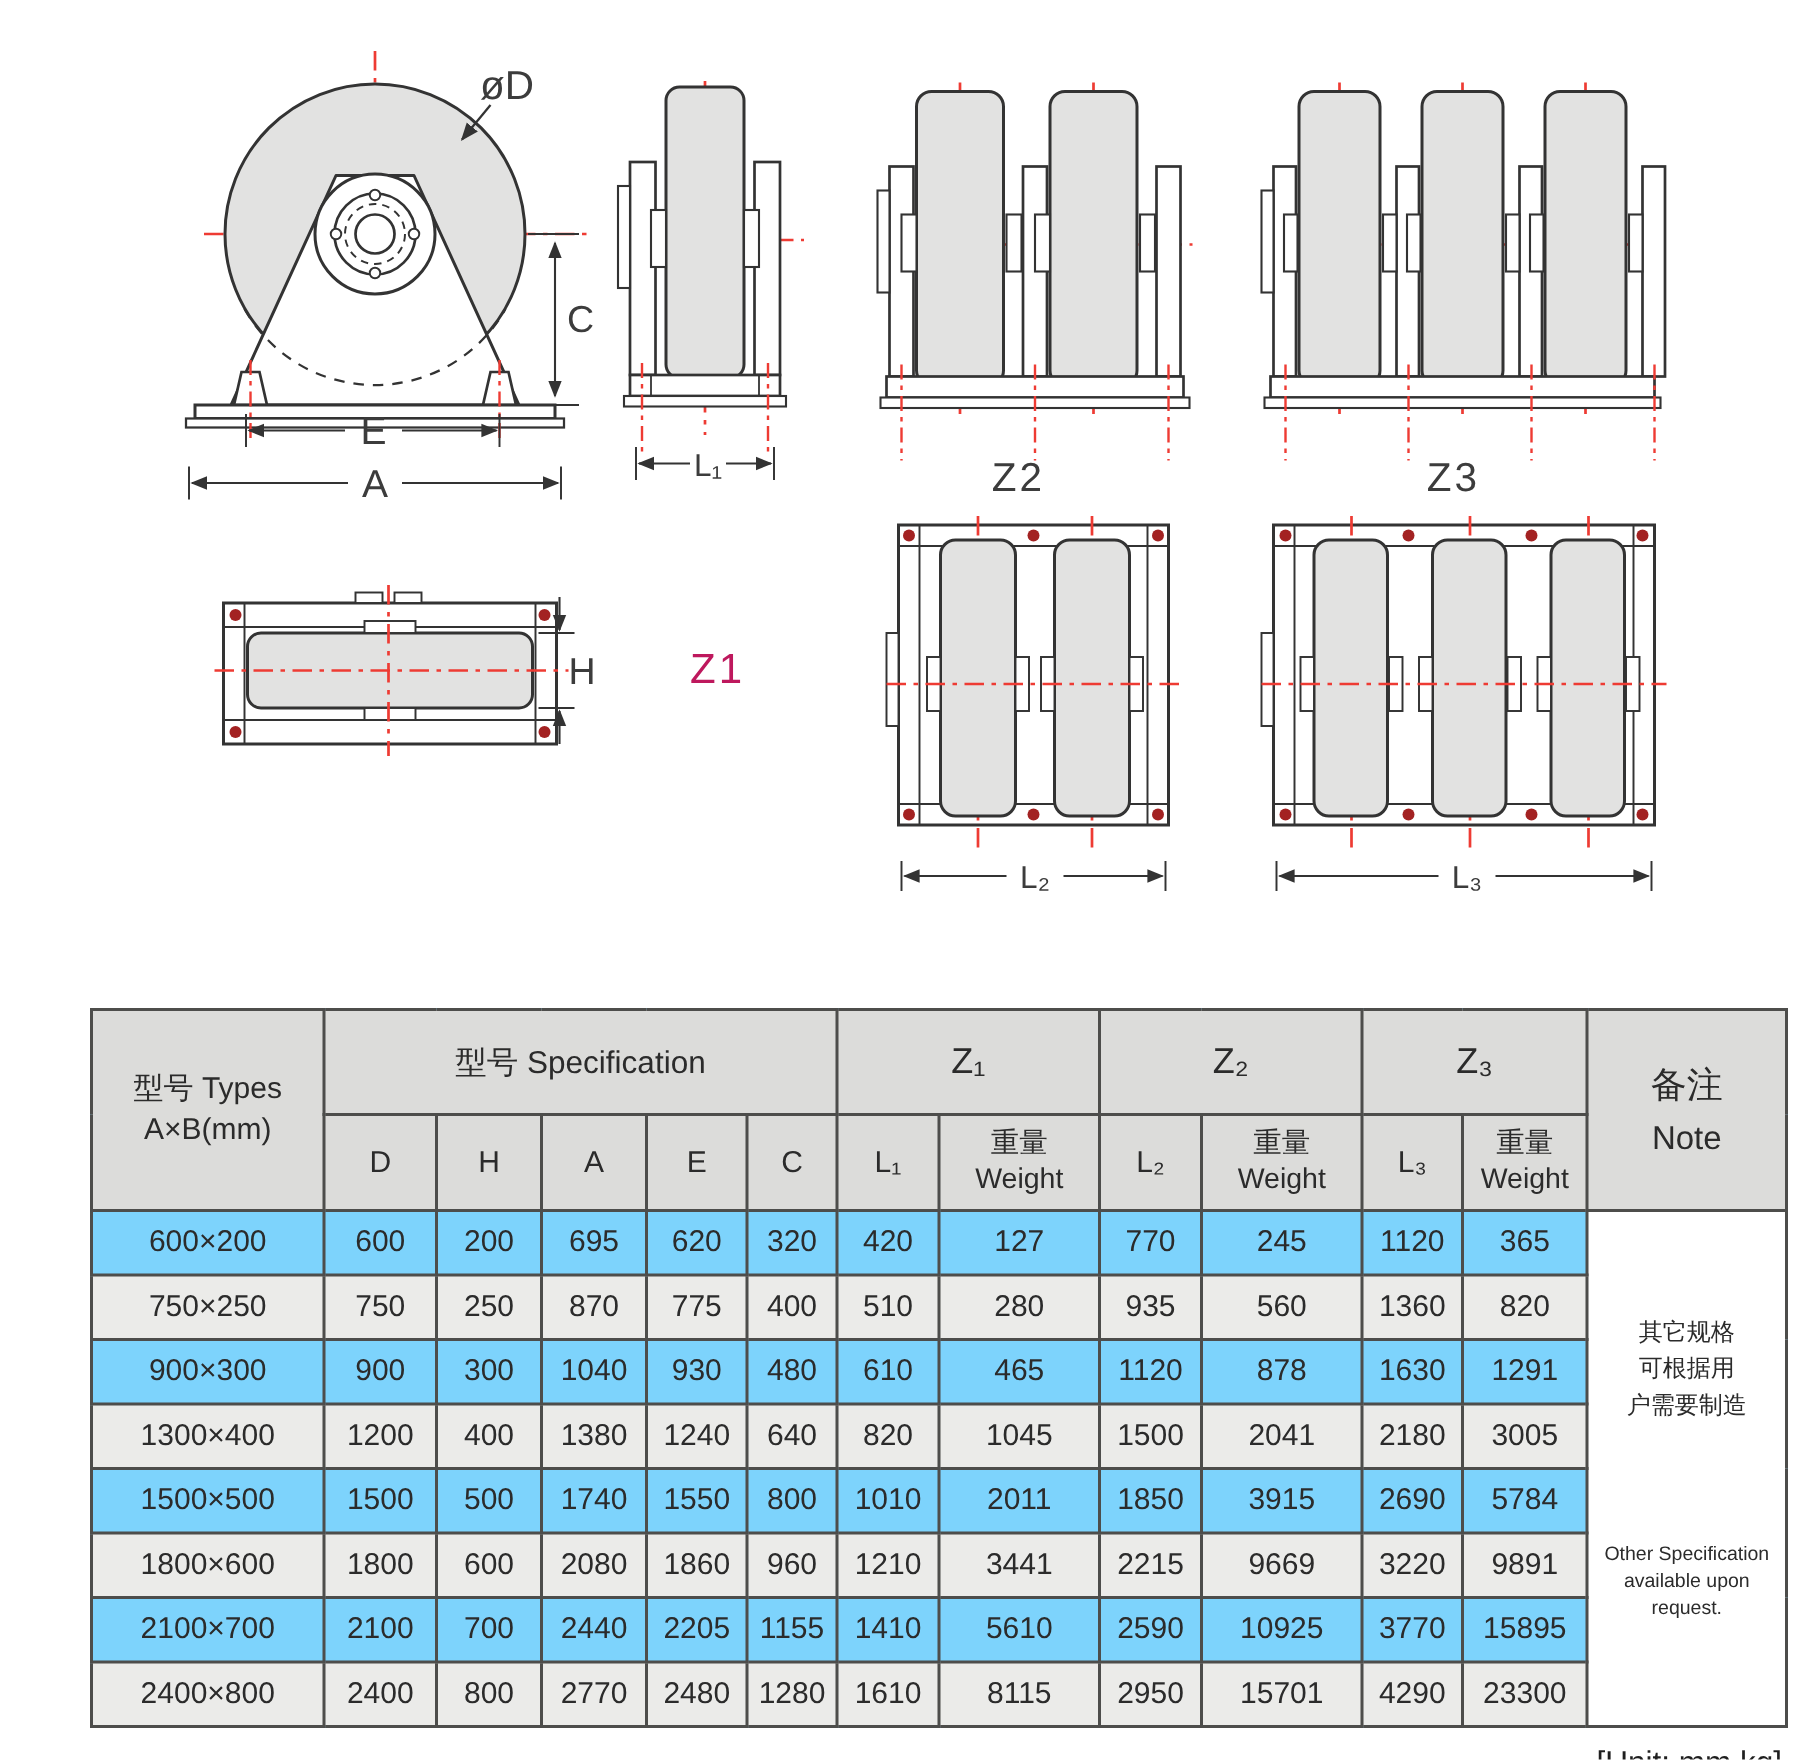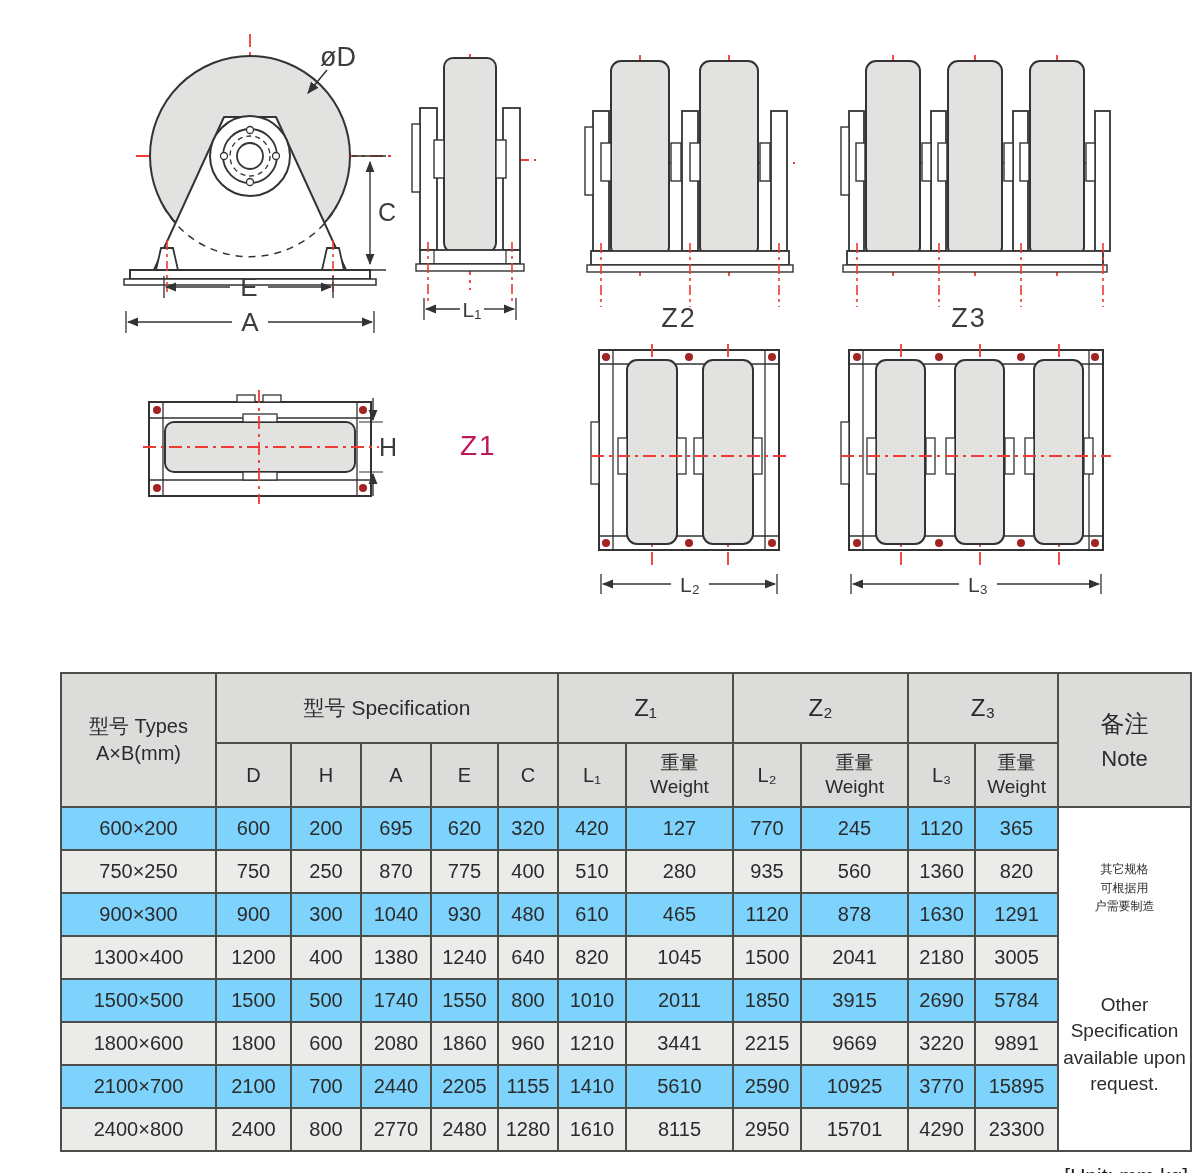--- a/index.html
+++ b/index.html
@@ -29,22 +29,22 @@
   .note-th{font-size:22px;line-height:1.5;}
   .note-th .zh{font-size:24px;text-align:center;}
   .sub-th{font-size:20px;}
   .wt-th{font-size:19px;line-height:1.25;}
   tbody td{font-size:20px;height:41px;}
   tbody tr.stripe td{background:#ebebe9;}
   td.note-cell{
     background:#ffffff;vertical-align:top;text-align:left;
     padding:34px 6px 0 12px;
   }
-  .note-zh{font-size:12px;line-height:1.55;white-space:pre-line;}
-  .note-en{font-size:19px;line-height:1.4;margin-top:76px;}
+  .note-zh{font-size:16px;line-height:1.55;white-space:pre-line;}
+  .note-en{font-size:13px;line-height:1.4;margin-top:76px;}
 
   .unit-label{
     position:absolute;top:1164px;right:12px;font-size:21px;color:#1f1f1f;
   }
   .z1-floating{
     position:absolute;left:443px;top:430px;font-size:28px;color:#be185d;
     letter-spacing:2px;
   }
 </style>
 </head>

